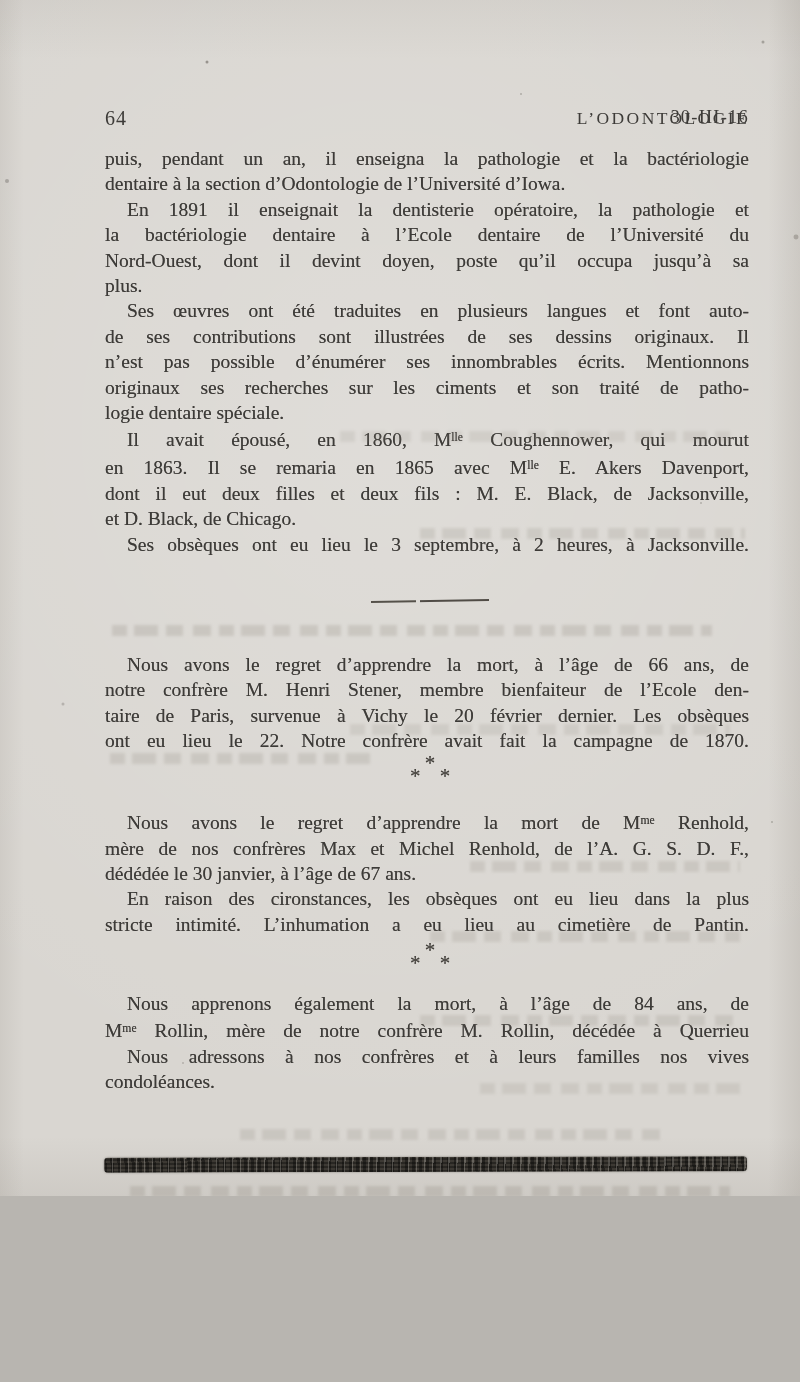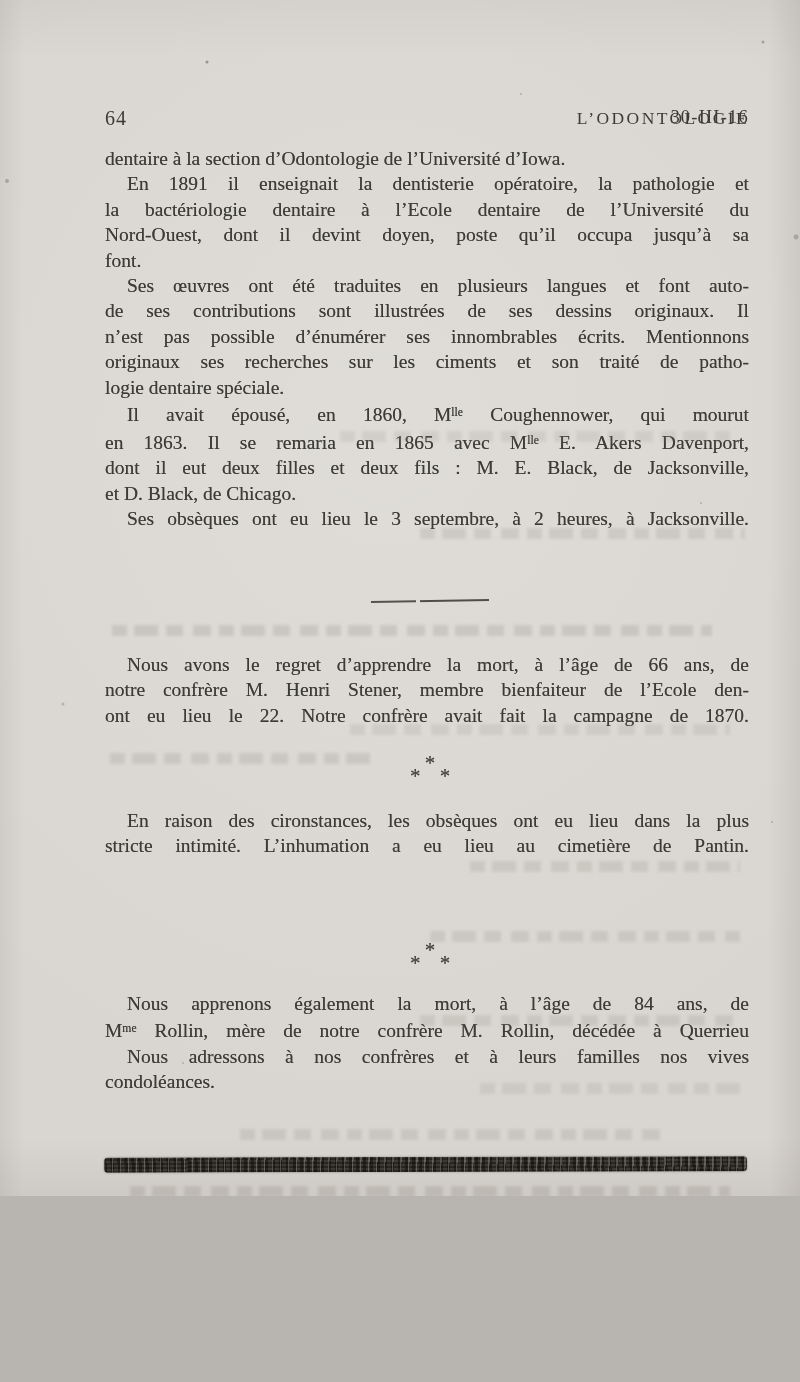--- a/index.html
+++ b/index.html
@@ -84,27 +84,28 @@
 <div class="page">
 
   <div class="runhead">
     <span class="pagenum">64</span>
     <span class="jtitle">L’ODONTOLOGIE</span>
     <span class="idate">30-III-16</span>
   </div>
 
   <div class="sec sec1">
     <p class="para">
+      <span class="ln">puis, pendant un an, il enseigna la pathologie et la bactériologie</span>
       <span class="ln end">dentaire à la section d’Odontologie de l’Université d’Iowa.</span>
     </p>
     <p class="para">
       <span class="ln ind">En 1891 il enseignait la dentisterie opératoire, la pathologie et</span>
       <span class="ln">la bactériologie dentaire à l’Ecole dentaire de l’Université du</span>
       <span class="ln">Nord-Ouest, dont il devint doyen, poste qu’il occupa jusqu’à sa</span>
-      <span class="ln end">font.</span>
+      <span class="ln end">plus.</span>
     </p>
     <p class="para">
       <span class="ln ind">Ses œuvres ont été traduites en plusieurs langues et font auto-</span>
       <span class="ln">de ses contributions sont illustrées de ses dessins originaux. Il</span>
       <span class="ln">n’est pas possible d’énumérer ses innombrables écrits. Mentionnons</span>
       <span class="ln">originaux ses recherches sur les ciments et son traité de patho-</span>
       <span class="ln end">logie dentaire spéciale.</span>
     </p>
     <p class="para">
       <span class="ln ind">Il avait épousé, en 1860, M<sup>lle</sup> Coughennower, qui mourut</span>
@@ -116,30 +117,36 @@
       <span class="ln ind">Ses obsèques ont eu lieu le 3 septembre, à 2 heures, à Jacksonville.</span>
     </p>
   </div>
 
   <div class="rule"></div>
 
   <div class="sec sec2">
     <p class="para">
       <span class="ln ind">Nous avons le regret d’apprendre la mort, à l’âge de 66 ans, de</span>
       <span class="ln">notre confrère M. Henri Stener, membre bienfaiteur de l’Ecole den-</span>
+      <span class="ln">taire de Paris, survenue à Vichy le 20 février dernier. Les obsèques</span>
       <span class="ln">ont eu lieu le 22. Notre confrère avait fait la campagne de 1870.</span>
     </p>
   </div>
 
   <div class="asterism a1">
     <div class="row1">*</div>
     <div class="row2">* *</div>
   </div>
 
   <div class="sec sec3">
+    <p class="para">
+      <span class="ln ind">Nous avons le regret d’apprendre la mort de M<sup>me</sup> Renhold,</span>
+      <span class="ln">mère de nos confrères Max et Michel Renhold, de l’A. G. S. D. F.,</span>
+      <span class="ln end">dédédée le 30 janvier, à l’âge de 67 ans.</span>
+    </p>
     <p class="para">
       <span class="ln ind">En raison des cironstances, les obsèques ont eu lieu dans la plus</span>
       <span class="ln">stricte intimité. L’inhumation a eu lieu au cimetière de Pantin.</span>
     </p>
   </div>
 
   <div class="asterism a2">
     <div class="row1">*</div>
     <div class="row2">* *</div>
   </div>

